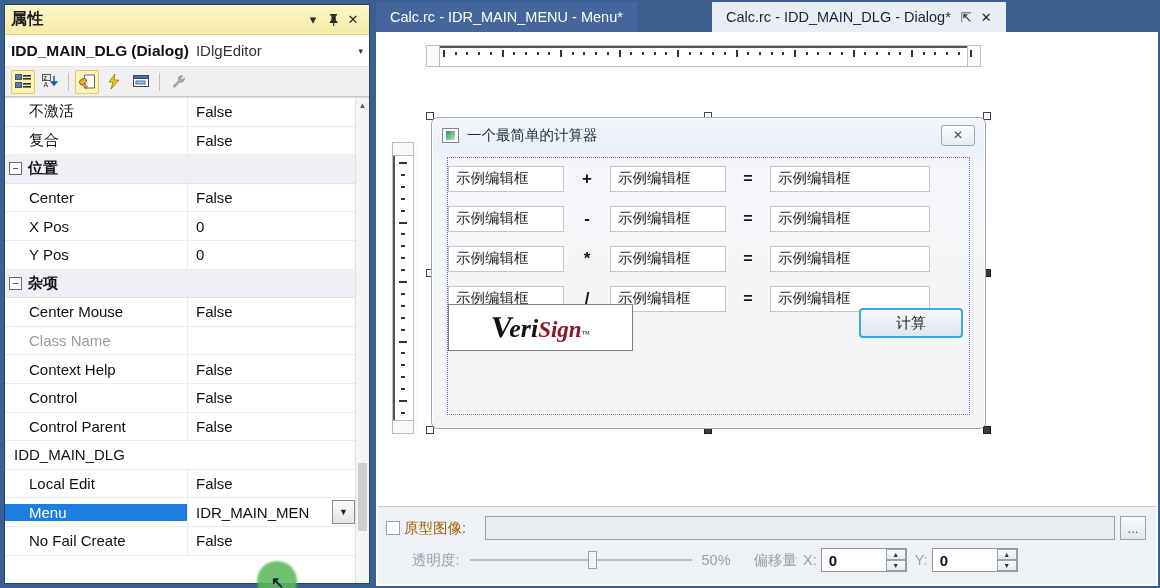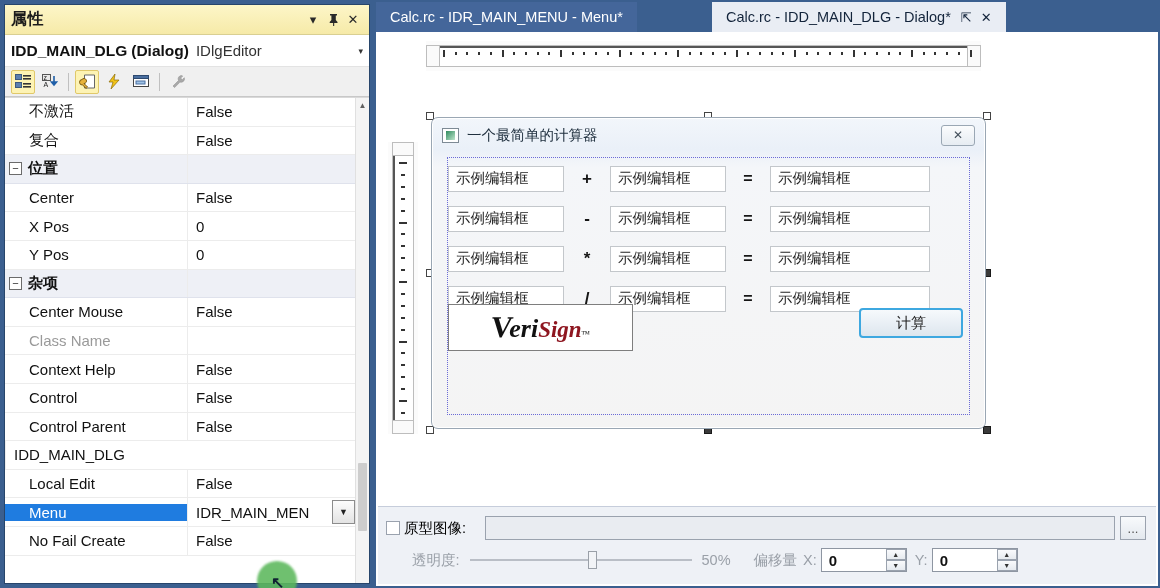--- a/index.html
+++ b/index.html
@@ -189,21 +189,21 @@
   .handle { position:absolute; width:8px; height:8px; background:#fff; border:1px solid #444; }
   .handle.solid { background:#3a3a3a; border-color:#1a1a1a; }
 
   
   #proto-bar {
     position:absolute; left:2px; right:2px; bottom:2px; height:78px;
     background:#eef1f6; border-top:1px solid #c6cddb;
   }
   #proto-row1 { position:absolute; left:8px; right:10px; top:8px; height:26px; display:flex; align-items:center; }
   #proto-check { width:14px; height:14px; border:1px solid #9aa2ae; background:#fff; margin-right:4px; }
-  #proto-label { font-size:14.5px; color:#000000; margin-right:19px; }
+  #proto-label { font-size:14.5px; color:#a16207; margin-right:19px; }
   #proto-input { flex:1; height:24px; background:#e9ecf1; border:1px solid #9aa2ae; }
   #proto-browse { width:26px; height:24px; margin-left:5px; background:linear-gradient(#f8fafc,#e3e8ee);
                   border:1px solid #9aa2ae; display:flex; align-items:center; justify-content:center;
                   font-size:13px; color:#555; }
   #proto-row2 { position:absolute; left:34px; right:10px; top:40px; height:26px; display:flex; align-items:center; }
   .dim-lbl { font-size:14.5px; color:#9aa0a8; }
   #slider { position:relative; width:222px; height:20px; margin:0 10px; }
   #slider .track { position:absolute; left:0; right:0; top:9px; height:2px; background:#b9bec6; }
   #slider .knob { position:absolute; left:118px; top:1px; width:9px; height:18px;
                   background:#f2f4f7; border:1px solid #9aa0a8; }

